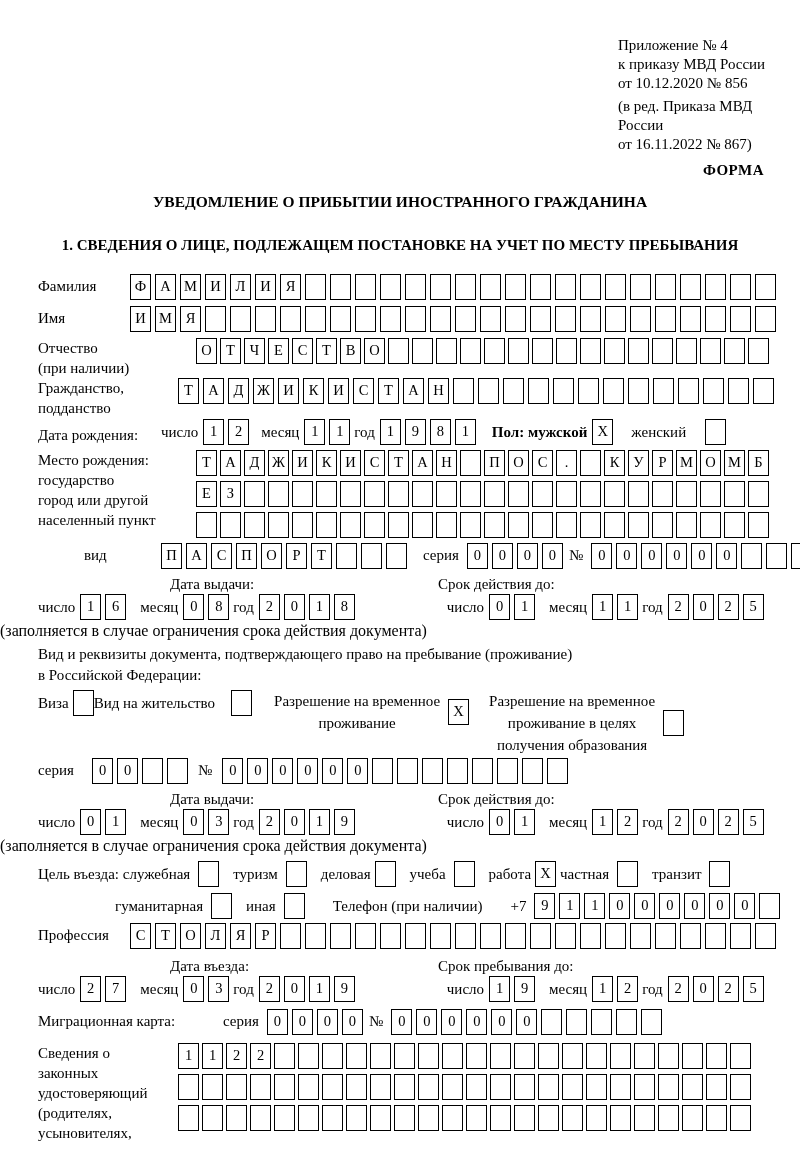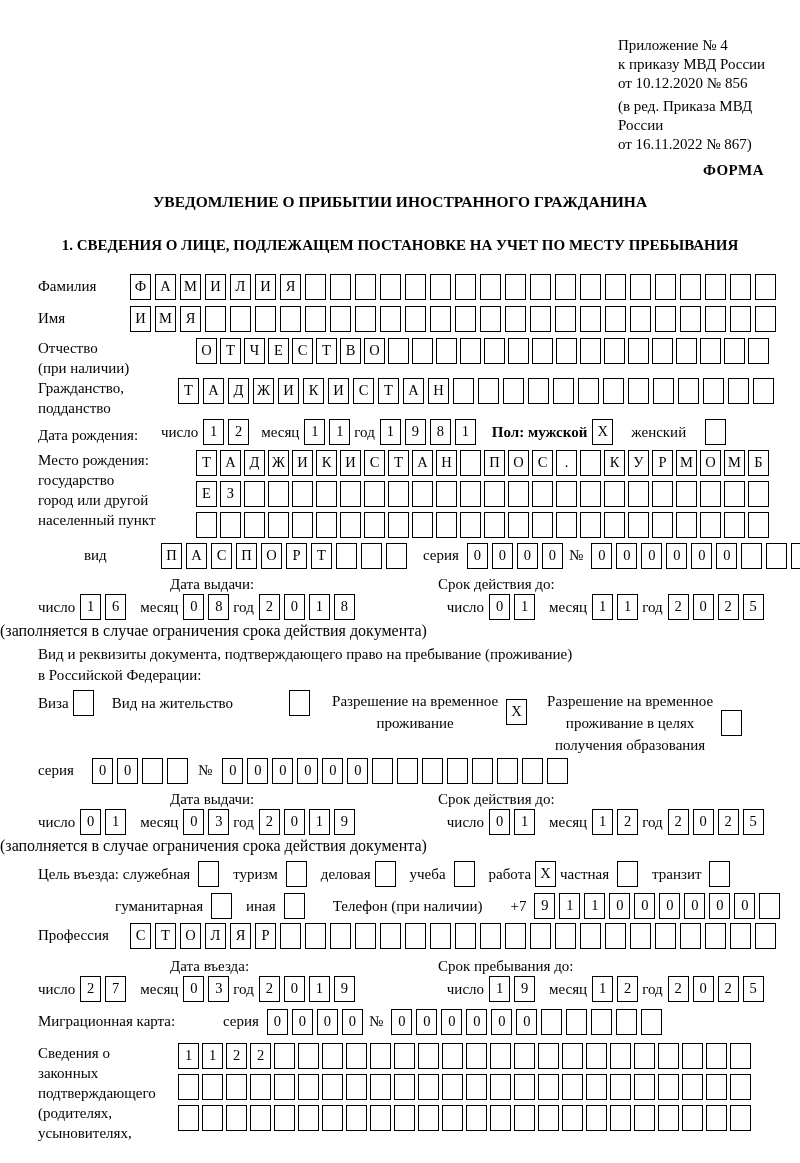--- a/index.html
+++ b/index.html
@@ -398,21 +398,21 @@
     <div class="note">(заполняется в случае ограничения срока действия документа)</div>
 
     <div class="plain">Вид и реквизиты документа, подтверждающего право на пребывание (проживание)</div>
     <div class="plain" style="margin-bottom:4px;">в Российской Федерации:</div>
 
     <div class="chkrow">
       <div class="chk-item">
         <span class="chk-lbl">Виза</span>
         <span class="cell cbox" style="margin-left:4px;"></span>
       </div>
-      <div class="chk-item" style="margin-left:18px;gap:40px;">
+      <div class="chk-item" style="">
         <span class="chk-lbl">Вид на жительство</span>
         <span class="cell cbox" style="margin-left:16px;"></span>
       </div>
       <div class="chk-item" style="margin-left:22px;">
         <span class="chk-lbl ctr">Разрешение на временное
 проживание</span>
         <span class="cell cbox">X</span>
       </div>
       <div class="chk-item" style="margin-left:20px;">
         <span class="chk-lbl ctr">Разрешение на временное
@@ -625,21 +625,21 @@
           <span class="cell"></span>
           <span class="cell"></span>
           <span class="cell"></span>
         </div>
     </div>
 
     <div class="row mb0">
       <div class="lbl w140 overlab">
         <div class="l">Сведения о</div>
         <div class="l">законных</div>
-        <div class="l">подтверждающего</div>
+        <div class="l">удостоверяющий</div>
         <div class="l">(родителях,</div>
         <div class="l">усыновителях,</div>
 
       </div>
       <div class="stack">
         <div class="cells tight">
             <span class="cell">1</span>
             <span class="cell">1</span>
             <span class="cell">2</span>
             <span class="cell">2</span>

